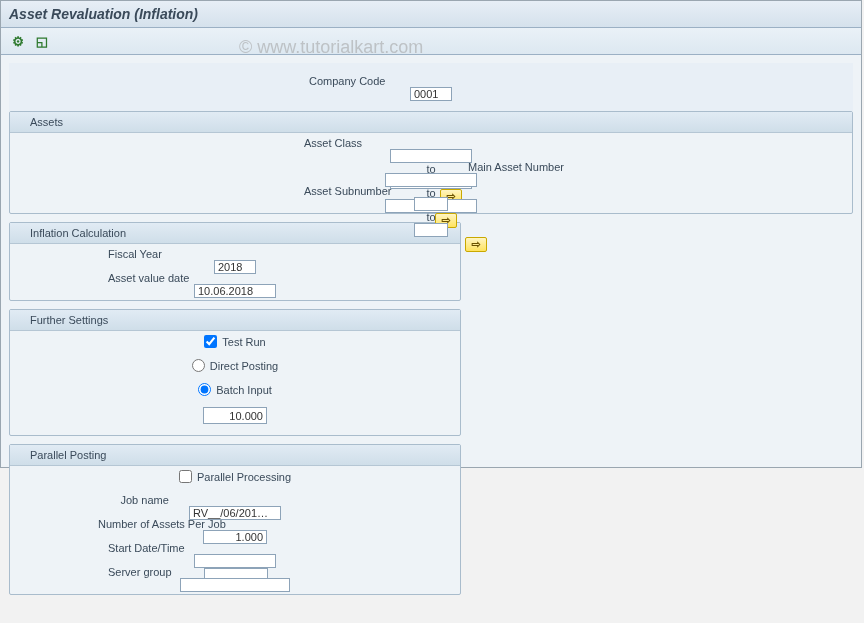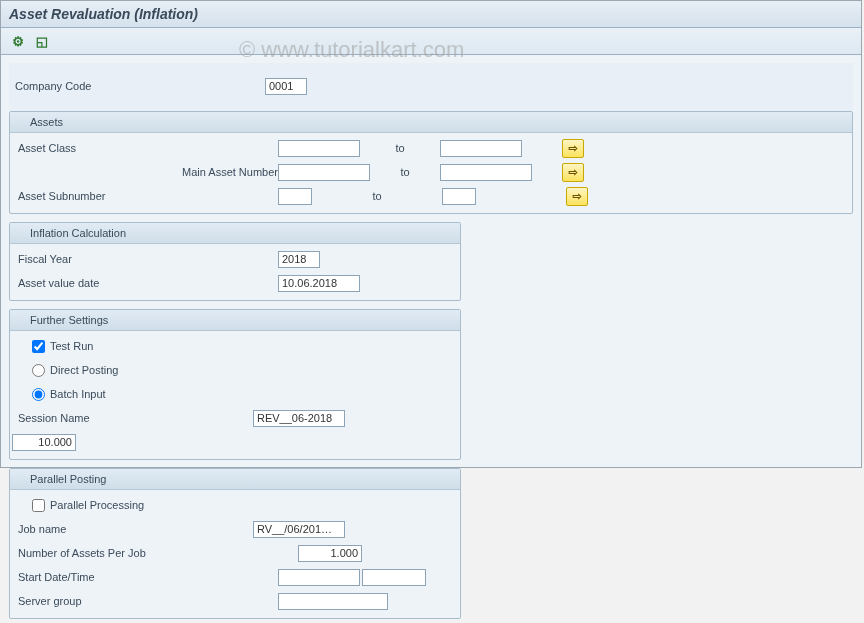--- a/index.html
+++ b/index.html
@@ -53,31 +53,32 @@
     cursor: pointer;
     color: #2f7a2f;
     font-size: 13px;
     font-weight: bold;
   }
   .watermark {
     position: absolute;
     top: 36px;
     left: 238px;
     color: rgba(160,160,160,0.55);
-    font-size: 22px;
+    font-size: 18px;
     pointer-events: none;
   }
   .body-area {
     padding: 8px;
   }
   .row {
     display: flex;
     align-items: center;
     height: 22px;
     margin-bottom: 2px;
+    flex-direction: column;
   }
   .lbl {
     width: 170px;
     padding-left: 6px;
     color: #3a4a5a;
   }
   .lbl-to {
     width: 60px;
     text-align: center;
     color: #3a4a5a;
@@ -256,24 +257,20 @@
           </label>
         </div>
         <div class="row">
             <span class="lbl" style="width:14px;"></span>
           <label class="rad">
             <input type="radio" name="postmode" checked="" style="">
             <span>Batch Input</span>
           </label>
         </div>
         <div class="row">
-          <span class="lbl" style="width:235px;">Session Name</span>
-          <input type="text" class="inp-w90" value="REV__06-2018" style="">
-        </div>
-        <div class="row">
           <input type="text" class="inp-w60 inp-num" value="10.000" style="">
         </div>
       </div>
     </div>
 
     <div class="group narrow">
       <div class="group-title">Parallel Posting</div>
       <div class="group-body">
         <div class="row">
             <span class="lbl" style="width:14px;"></span>

